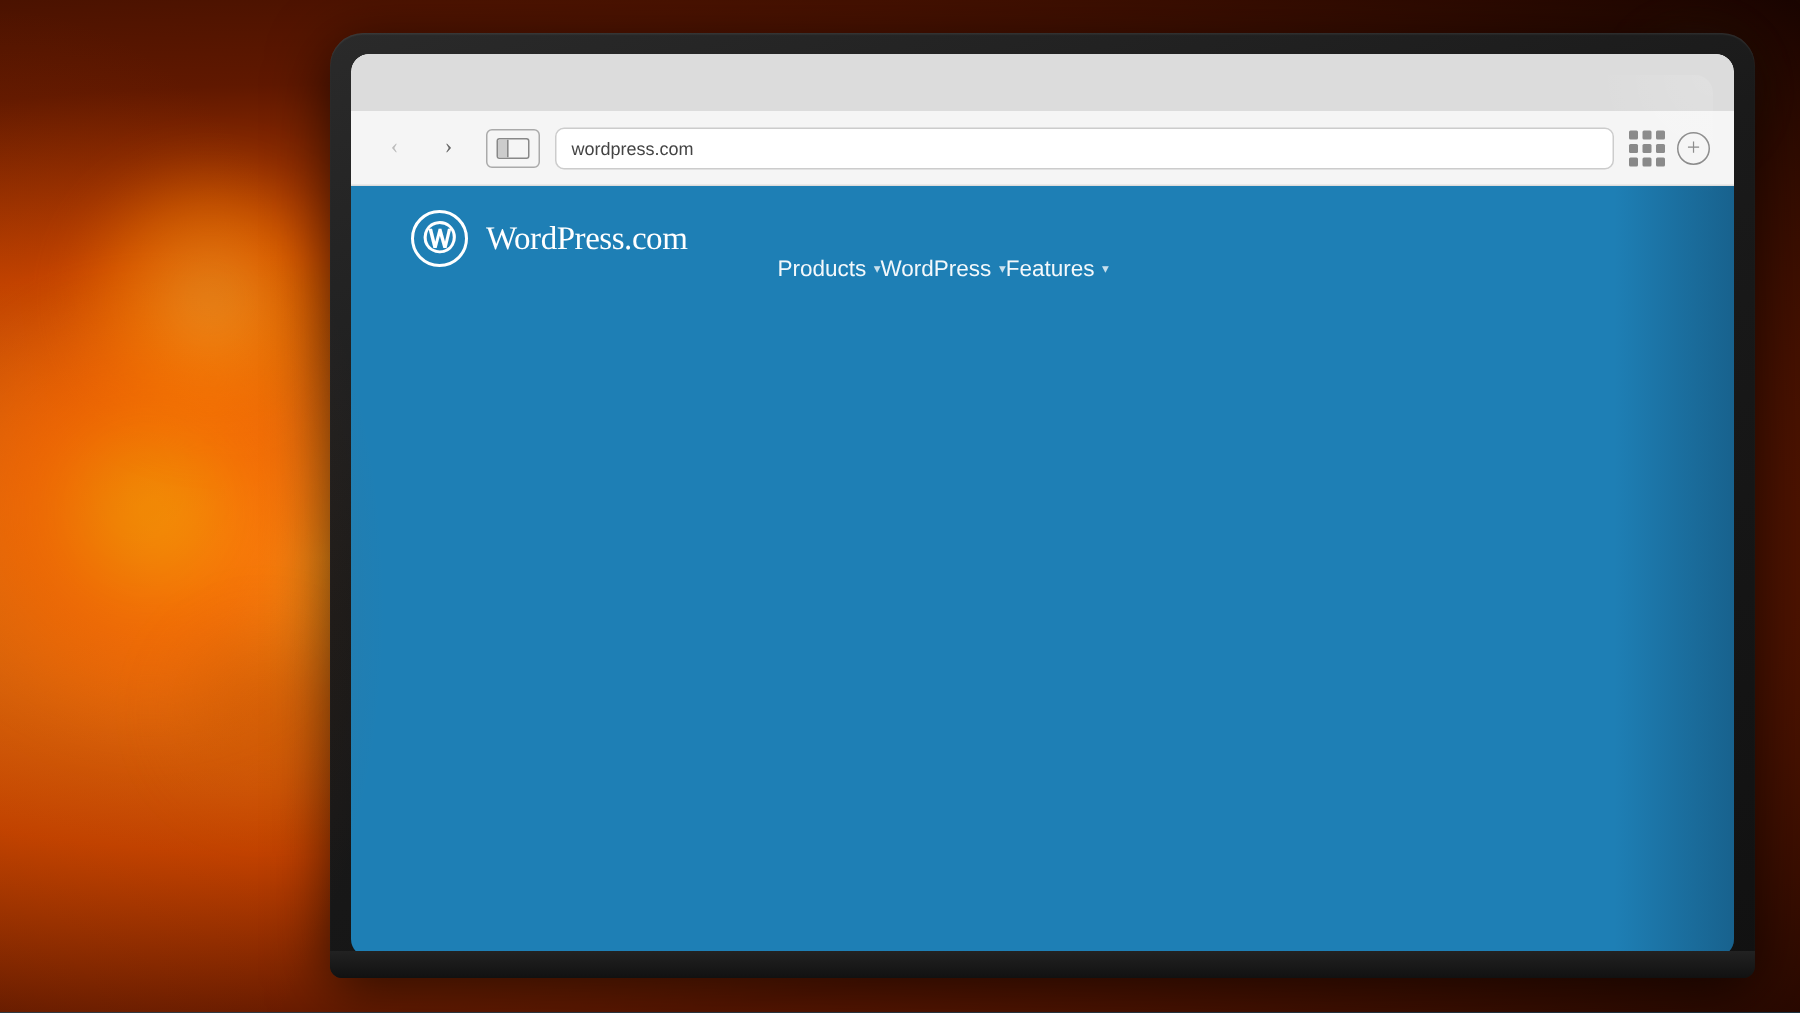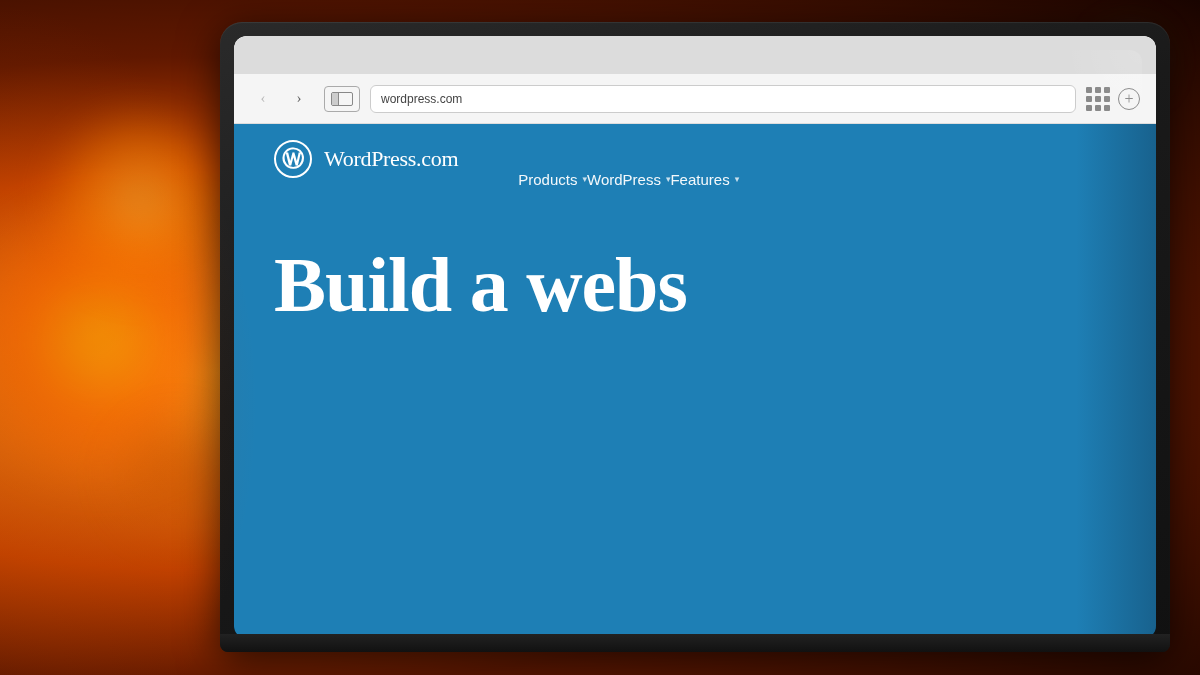--- a/index.html
+++ b/index.html
@@ -355,23 +355,20 @@
             <span>WordPress</span>
             <span class="caret">▾</span>
           </div>
           <div class="wp-nav-item">
             <span>Features</span>
             <span class="caret">▾</span>
           </div>
         </div>
       </nav>
 
-      <div class="wp-hero">
-        <div class="hero-title">Build a webs</div>
-      </div>
 
       <div class="right-fade"></div>
     </div>
 
     <div class="corner-glare"></div>
   </div>
 
   <div class="laptop-bottom"></div>
 </div>
 

